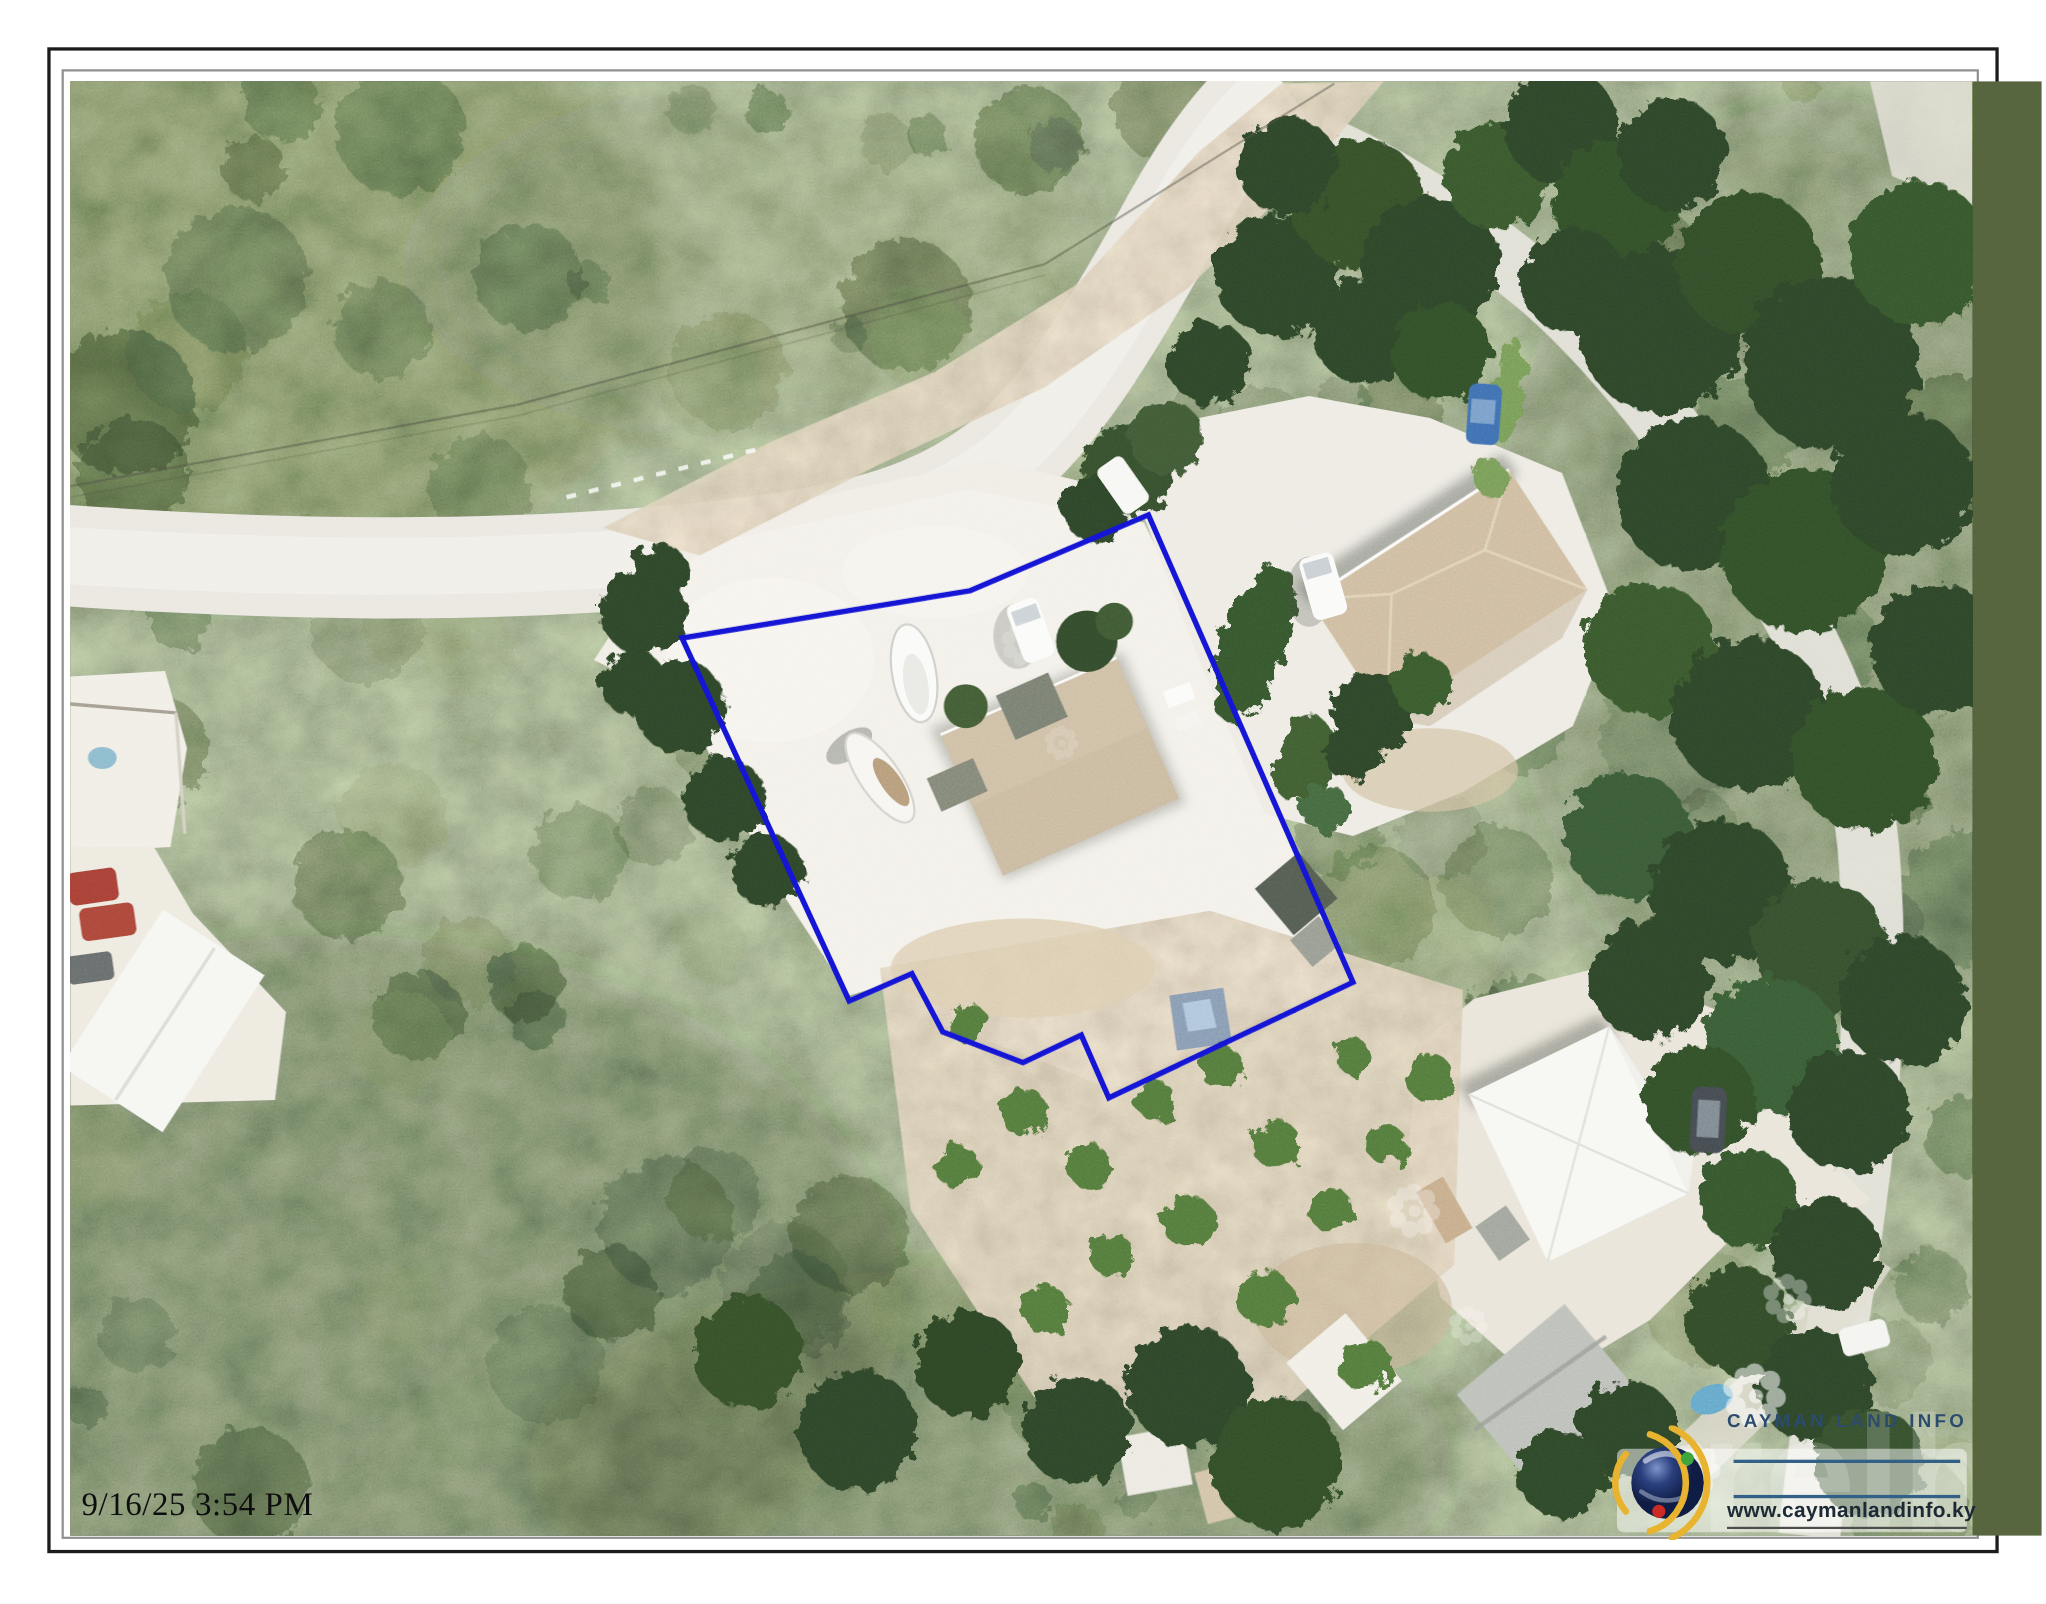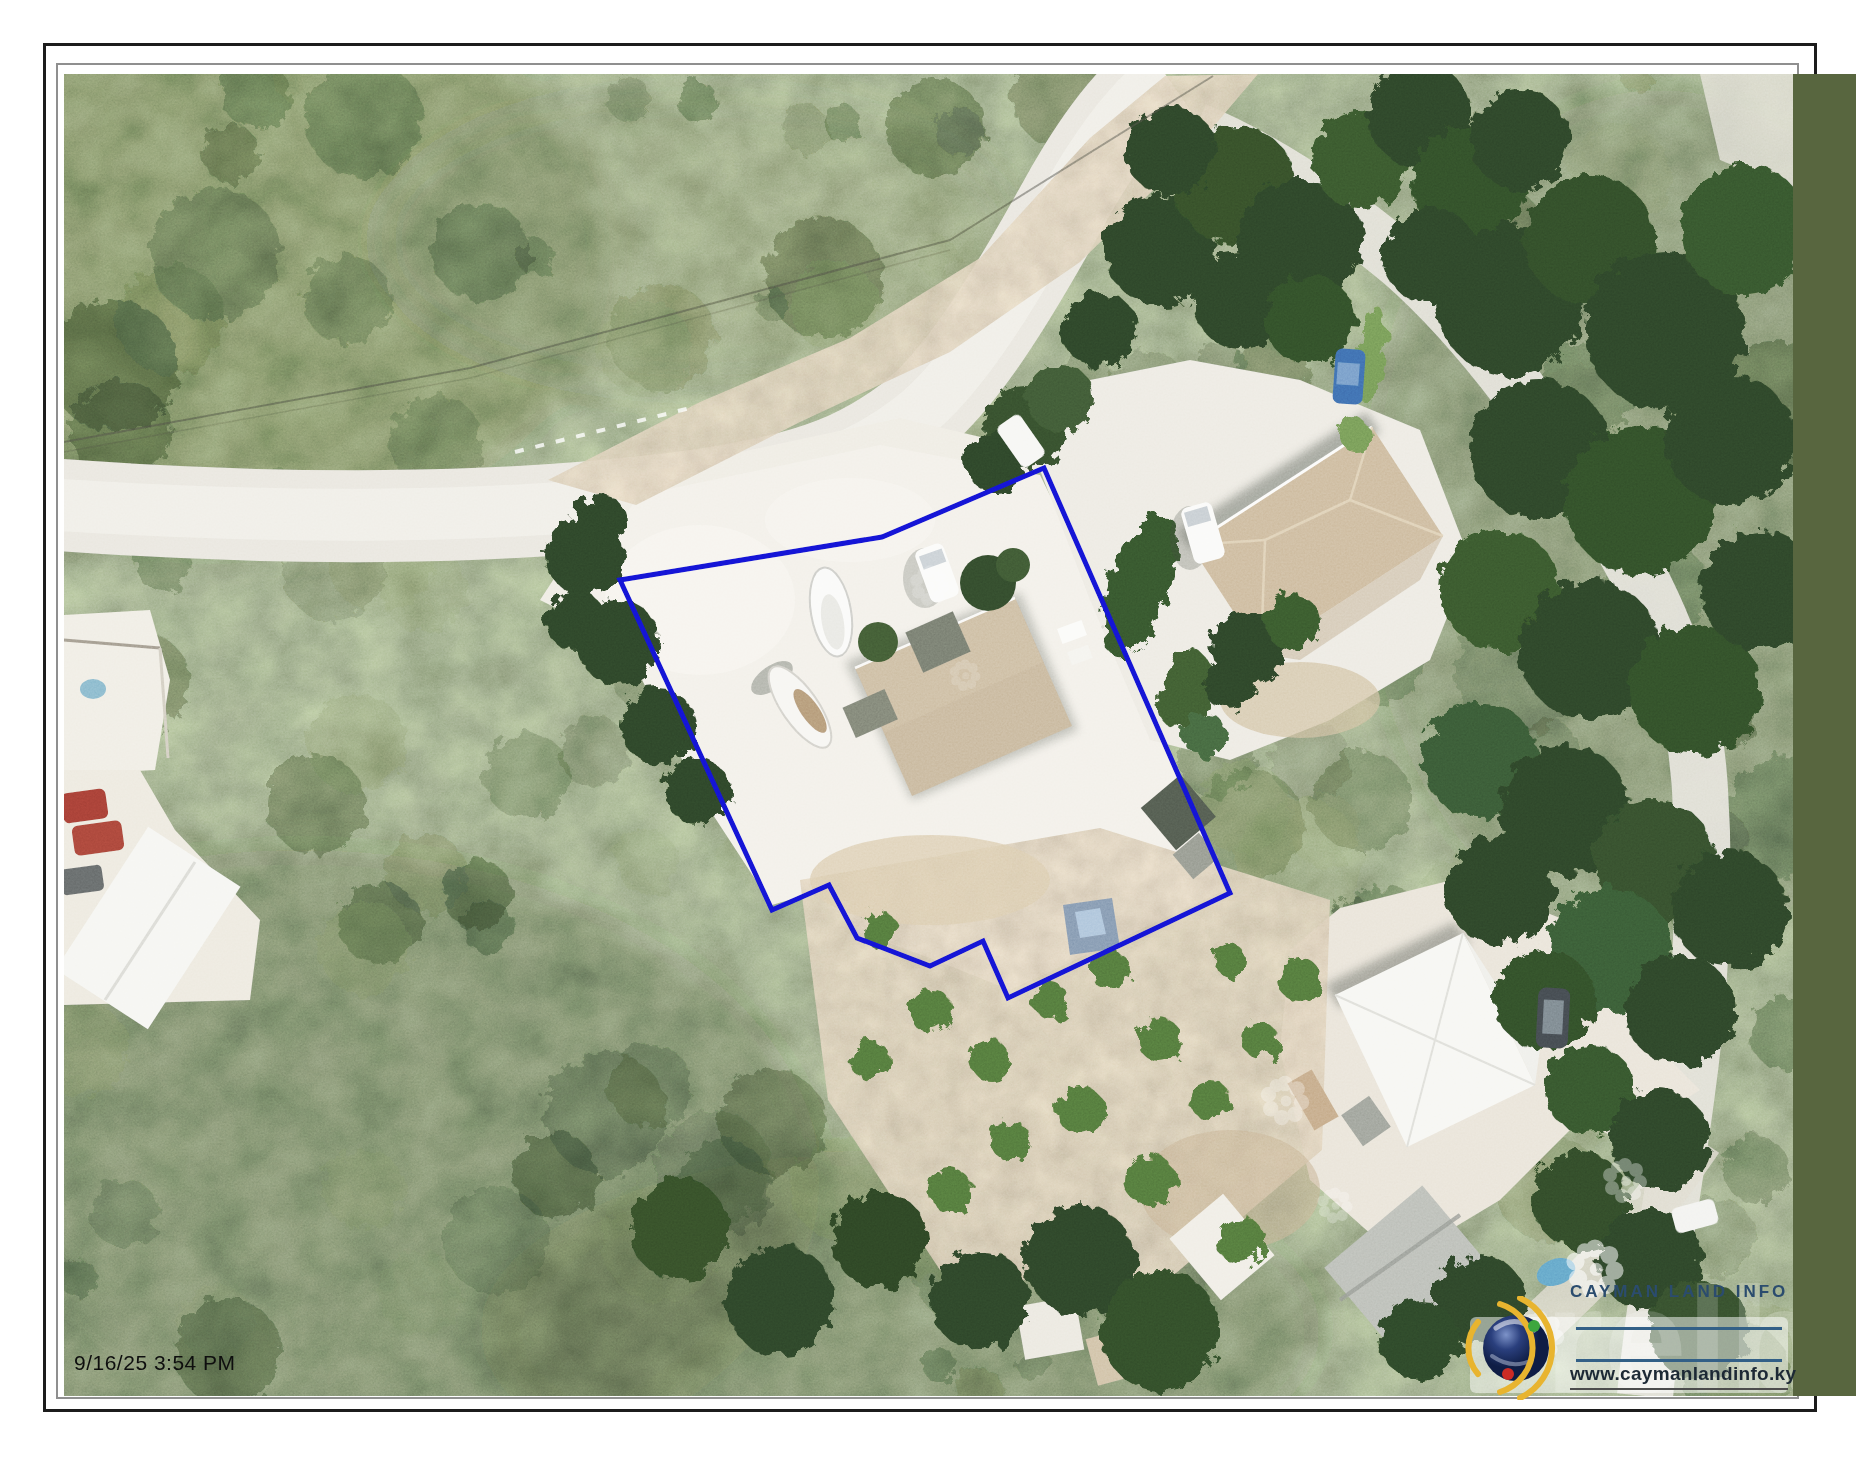--- a/index.html
+++ b/index.html
@@ -2,21 +2,21 @@
 <html><head>
 <meta charset="utf-8">
 <style>
   html,body{margin:0;padding:0;width:1860px;height:1458px;background:#ffffff;overflow:hidden;
             font-family:"Liberation Sans",sans-serif;}
   .abs{position:absolute;}
   #outer-border{left:43px;top:43px;width:1774px;height:1369px;border:3px solid #1c1c1c;box-sizing:border-box;}
   #inner-border{left:56px;top:63px;width:1743px;height:1336px;border:2px solid #8f8f8f;box-sizing:border-box;}
   #photo{left:64px;top:74px;width:1792px;height:1322px;overflow:hidden;background:#58663f;}
   #photo svg{display:block;width:1729px;height:1322px;}
-  #timestamp{left:74px;top:1351px;font-size:21px;color:#0e0e0e;letter-spacing:.5px;}
+  #timestamp{left:74px;top:1351px;font-size:30px;color:#0e0e0e;letter-spacing:.5px;font-family:Liberation Serif, serif;}
   #logo-box{left:1470px;top:1317px;width:318px;height:76px;background:rgba(255,255,255,.50);border-radius:6px;}
   .rule{left:1576px;width:206px;height:3px;background:#336087;}
   #rule-top{top:1327px;} #rule-mid{top:1359px;}
   #rule-bottom{left:1570px;top:1388px;width:218px;height:2px;background:#4d4d4d;}
   #logo-title{left:1570px;top:1282px;width:218px;text-align:center;font-size:17px;font-weight:bold;
               letter-spacing:3px;color:#2b4c6e;white-space:nowrap;}
   #logo-site{left:1570px;top:1363px;width:218px;text-align:center;font-size:19px;font-weight:bold;
              letter-spacing:.3px;color:#1d2935;white-space:nowrap;}
   #globe{left:1462px;top:1296px;}
 </style>

